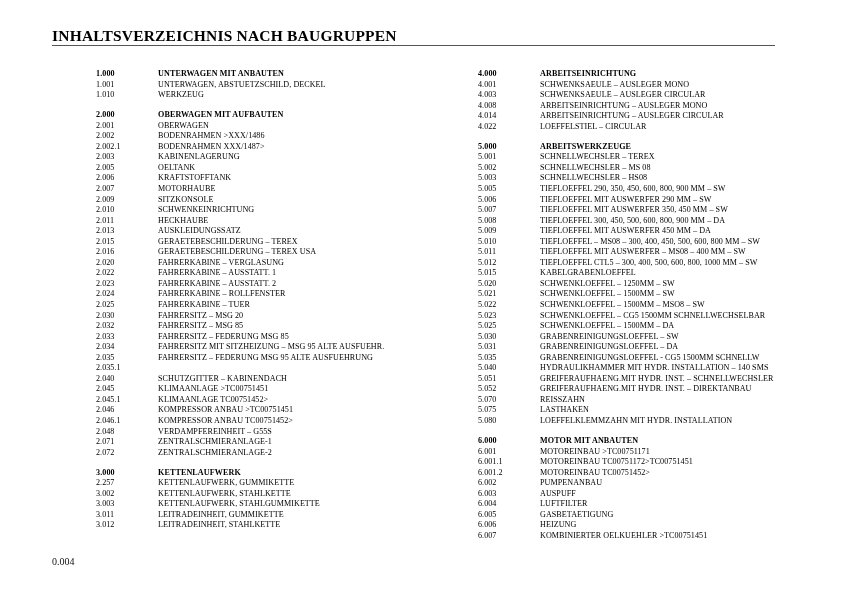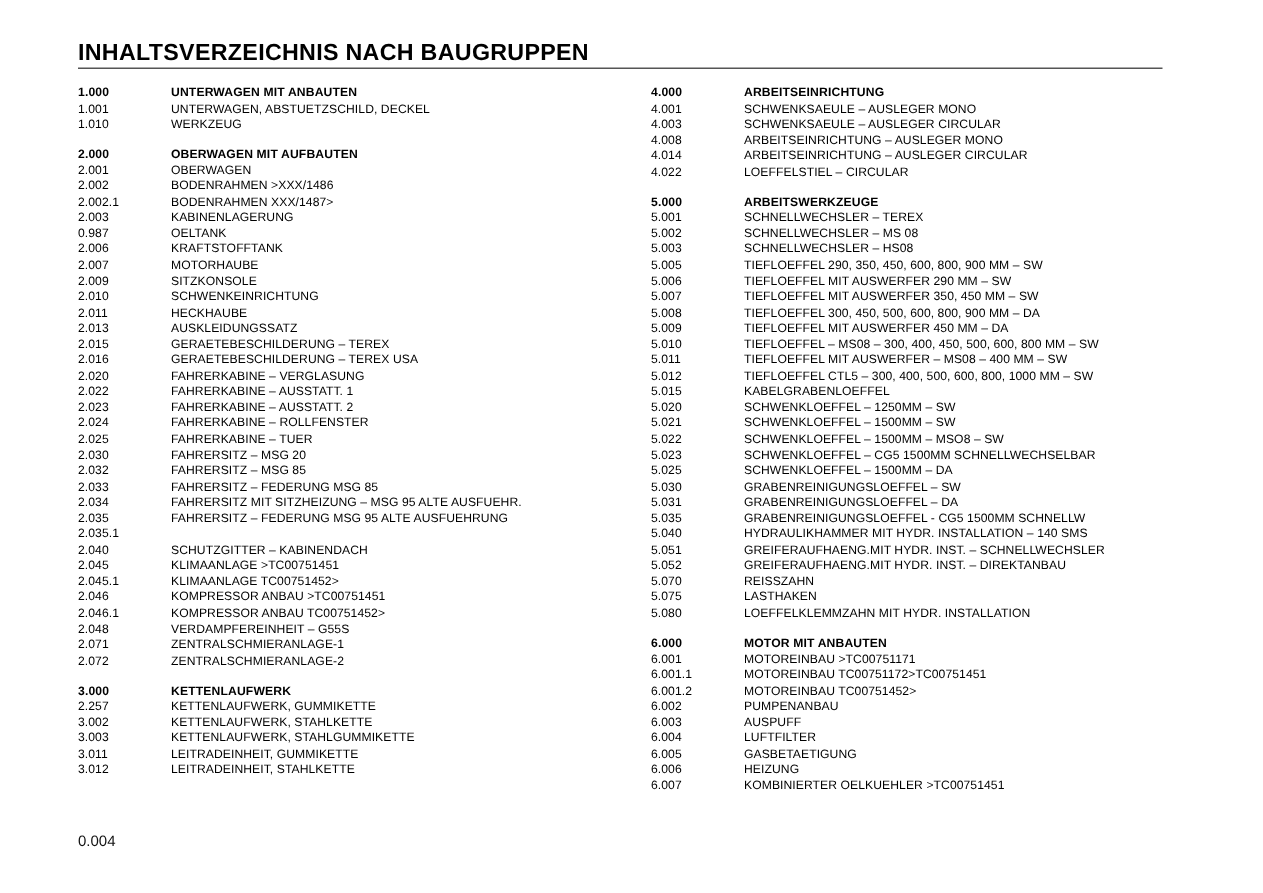--- a/index.html
+++ b/index.html
@@ -14,20 +14,21 @@
     color: #000000;
     position: relative;
     overflow: hidden;
   }
   .page {
     position: absolute;
     left: 0; top: 0;
     width: 842px;
     height: 580px;
     background: #fff;
+    font-family: Liberation Serif, serif;
   }
   .doc-title {
     position: absolute;
     left: 52px;
     top: 27px;
     font-size: 15.5px;
     font-weight: bold;
     letter-spacing: 0.2px;
     white-space: nowrap;
     color: #000;
@@ -41,21 +42,22 @@
     background: #555;
   }
   .columns {
     position: absolute;
     left: 0;
     top: 57px;
     width: 842px;
   }
   .col {
     position: absolute;
-    top: 0;
+    top: 12px;
+    margin-left: 44px;
   }
   .col-left { left: 52px; width: 380px; }
   .col-right { left: 434px; width: 400px; }
 
   .entry {
     display: flex;
     align-items: baseline;
     height: 10.55px;
     line-height: 10.55px;
     white-space: nowrap;
@@ -128,21 +130,21 @@
         </div>
         <div class="entry">
           <span class="num">2.002.1</span>
           <span class="label">BODENRAHMEN   XXX/1487&gt;</span>
         </div>
         <div class="entry">
           <span class="num">2.003</span>
           <span class="label">KABINENLAGERUNG</span>
         </div>
         <div class="entry">
-          <span class="num">0.987</span>
+          <span class="num">2.005</span>
           <span class="label">OELTANK</span>
         </div>
         <div class="entry">
           <span class="num">2.006</span>
           <span class="label">KRAFTSTOFFTANK</span>
         </div>
         <div class="entry">
           <span class="num">2.007</span>
           <span class="label">MOTORHAUBE</span>
         </div>

